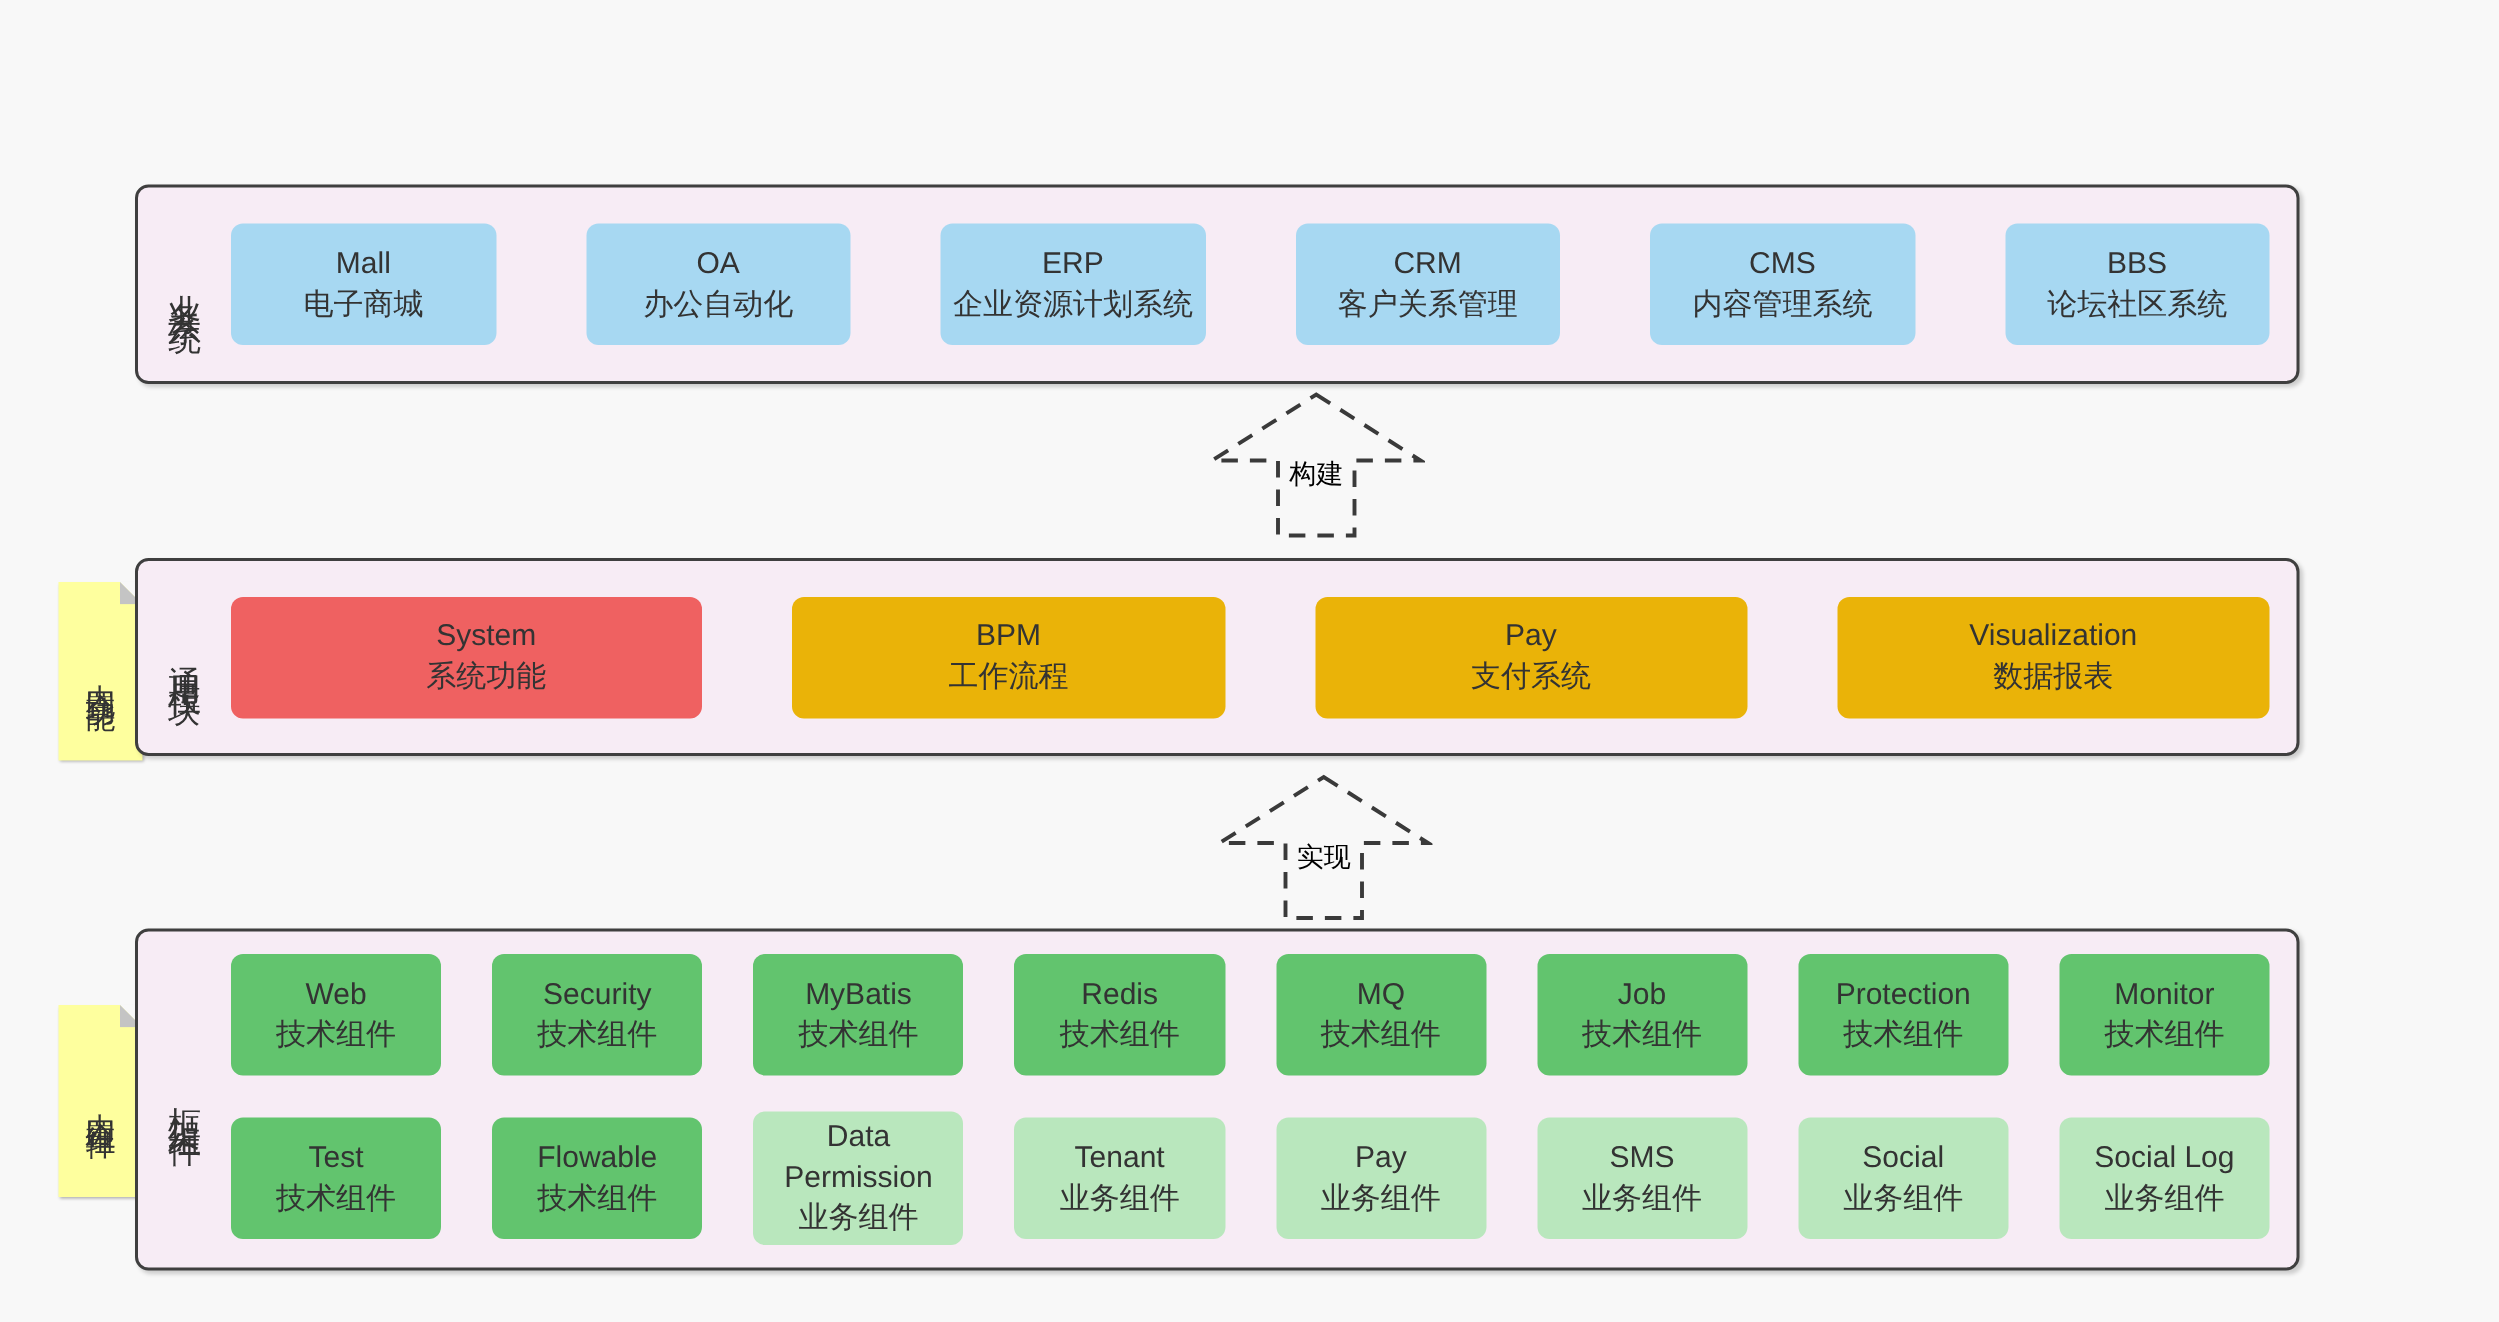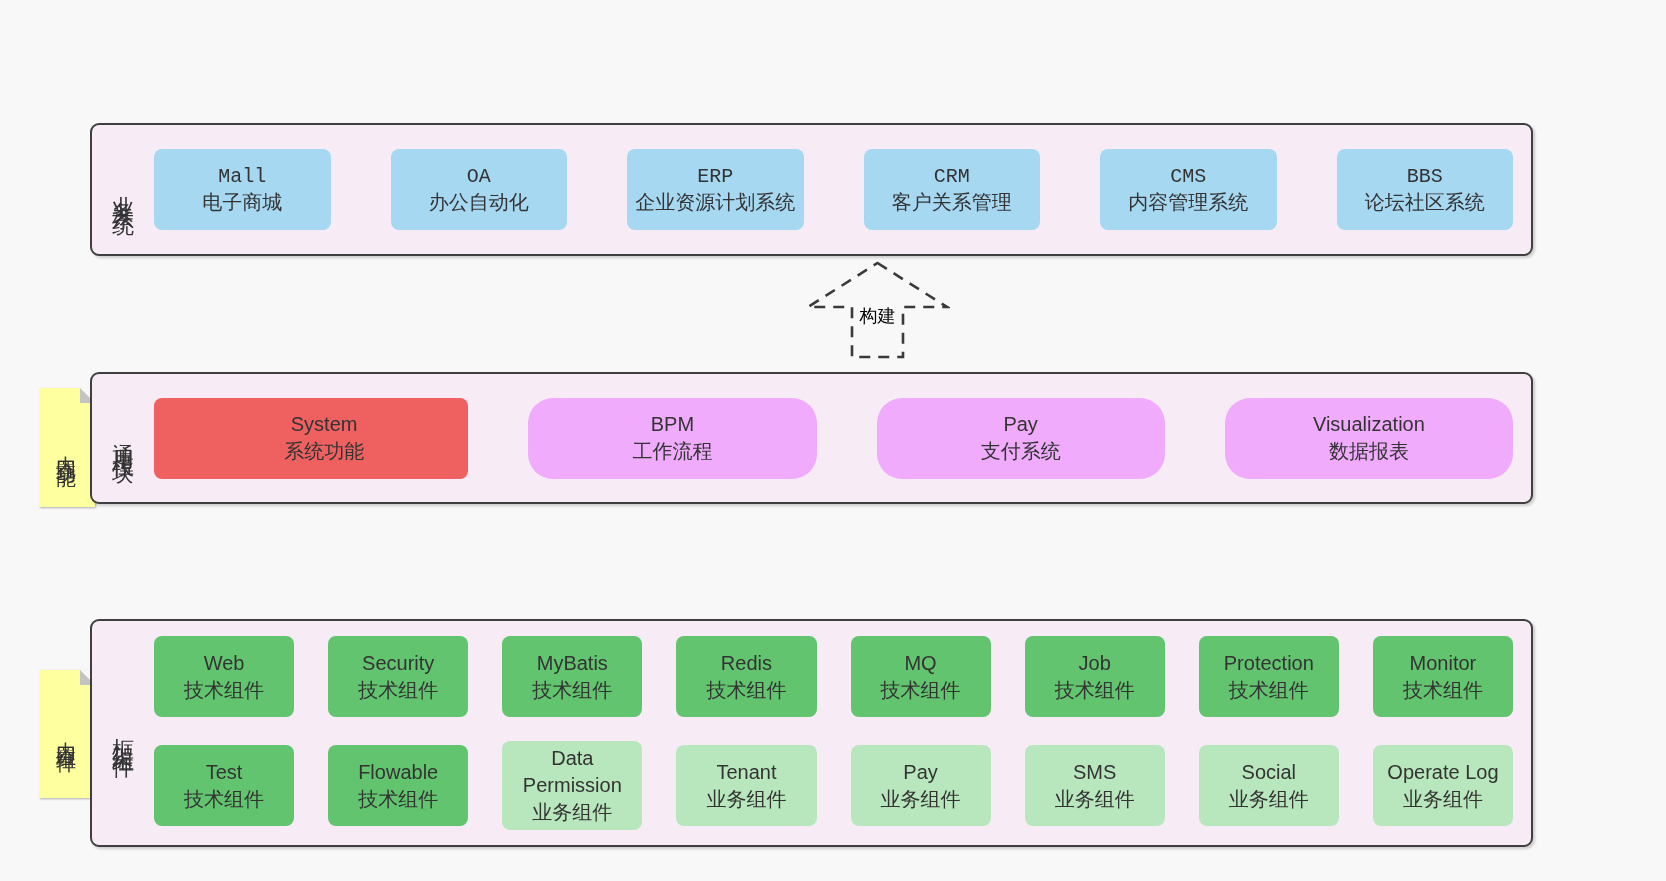--- a/index.html
+++ b/index.html
@@ -64,23 +64,23 @@
     flex-direction:column;
     justify-content:center;
     align-items:center;
     text-align:center;
     font-size:20px;
     line-height:1.35;
     padding:4px 6px;
     box-sizing:border-box;
     color:#333;
   }
-  .v-blue{background:#a7d8f2;font-family:Liberation Mono, monospace;}
+  .v-blue{background:#a7d8f2;}
   .v-red{background:#ef6161;padding-left:32px;}
-  .v-pink{background:#f0abfc;border-radius:25px;}
+  .v-pink{background:#eab308;}
   .v-green{background:#62c46e;text-align:right;}
   .v-lightgreen{background:#b9e7bd;}
   
   .sticky{
     position:absolute;
     left:39px;width:56px;
     background:#feff9e;
     box-shadow:1px 1px 2px rgba(0,0,0,0.3);
     display:flex;align-items:center;justify-content:center;
     z-index:1;
@@ -188,20 +188,26 @@
     <div class="box-en">Pay</div>
     <div class="box-zh">支付系统</div>
   </div>
         <div class="box v-pink">
     <div class="box-en">Visualization</div>
     <div class="box-zh">数据报表</div>
   </div>
       </div>
   </section>
 
+  <div class="arrow" id="arrow-1">
+    <svg width="145" height="100" viewBox="0 0 145 100">
+      <polygon points="72.5,3 142,47 98,47 98,97 47,97 47,47 3,47" fill="none" stroke="#3a3a3a" stroke-width="2.6" stroke-dasharray="11 8" stroke-linejoin="miter"></polygon>
+    </svg>
+    <span class="arrow-label">实现</span>
+  </div>
 
   <div class="sticky" id="sticky-components">
     <span class="fold-cut"></span>
     <span class="fold"></span>
     <span class="sticky-text">内置组件</span>
   </div>
   <section class="panel" id="panel-components">
     <div class="vtitle">框架组件</div>
     <div class="grid" id="components-grid">
         <div class="box v-green">
@@ -258,19 +264,19 @@
   </div>
         <div class="box v-lightgreen">
     <div class="box-en">SMS</div>
     <div class="box-zh">业务组件</div>
   </div>
         <div class="box v-lightgreen">
     <div class="box-en">Social</div>
     <div class="box-zh">业务组件</div>
   </div>
         <div class="box v-lightgreen">
-    <div class="box-en">Operate Log</div>
+    <div class="box-en">Social Log</div>
     <div class="box-zh">业务组件</div>
   </div>
       </div>
   </section>
 
 </div>
 
 </body></html>

